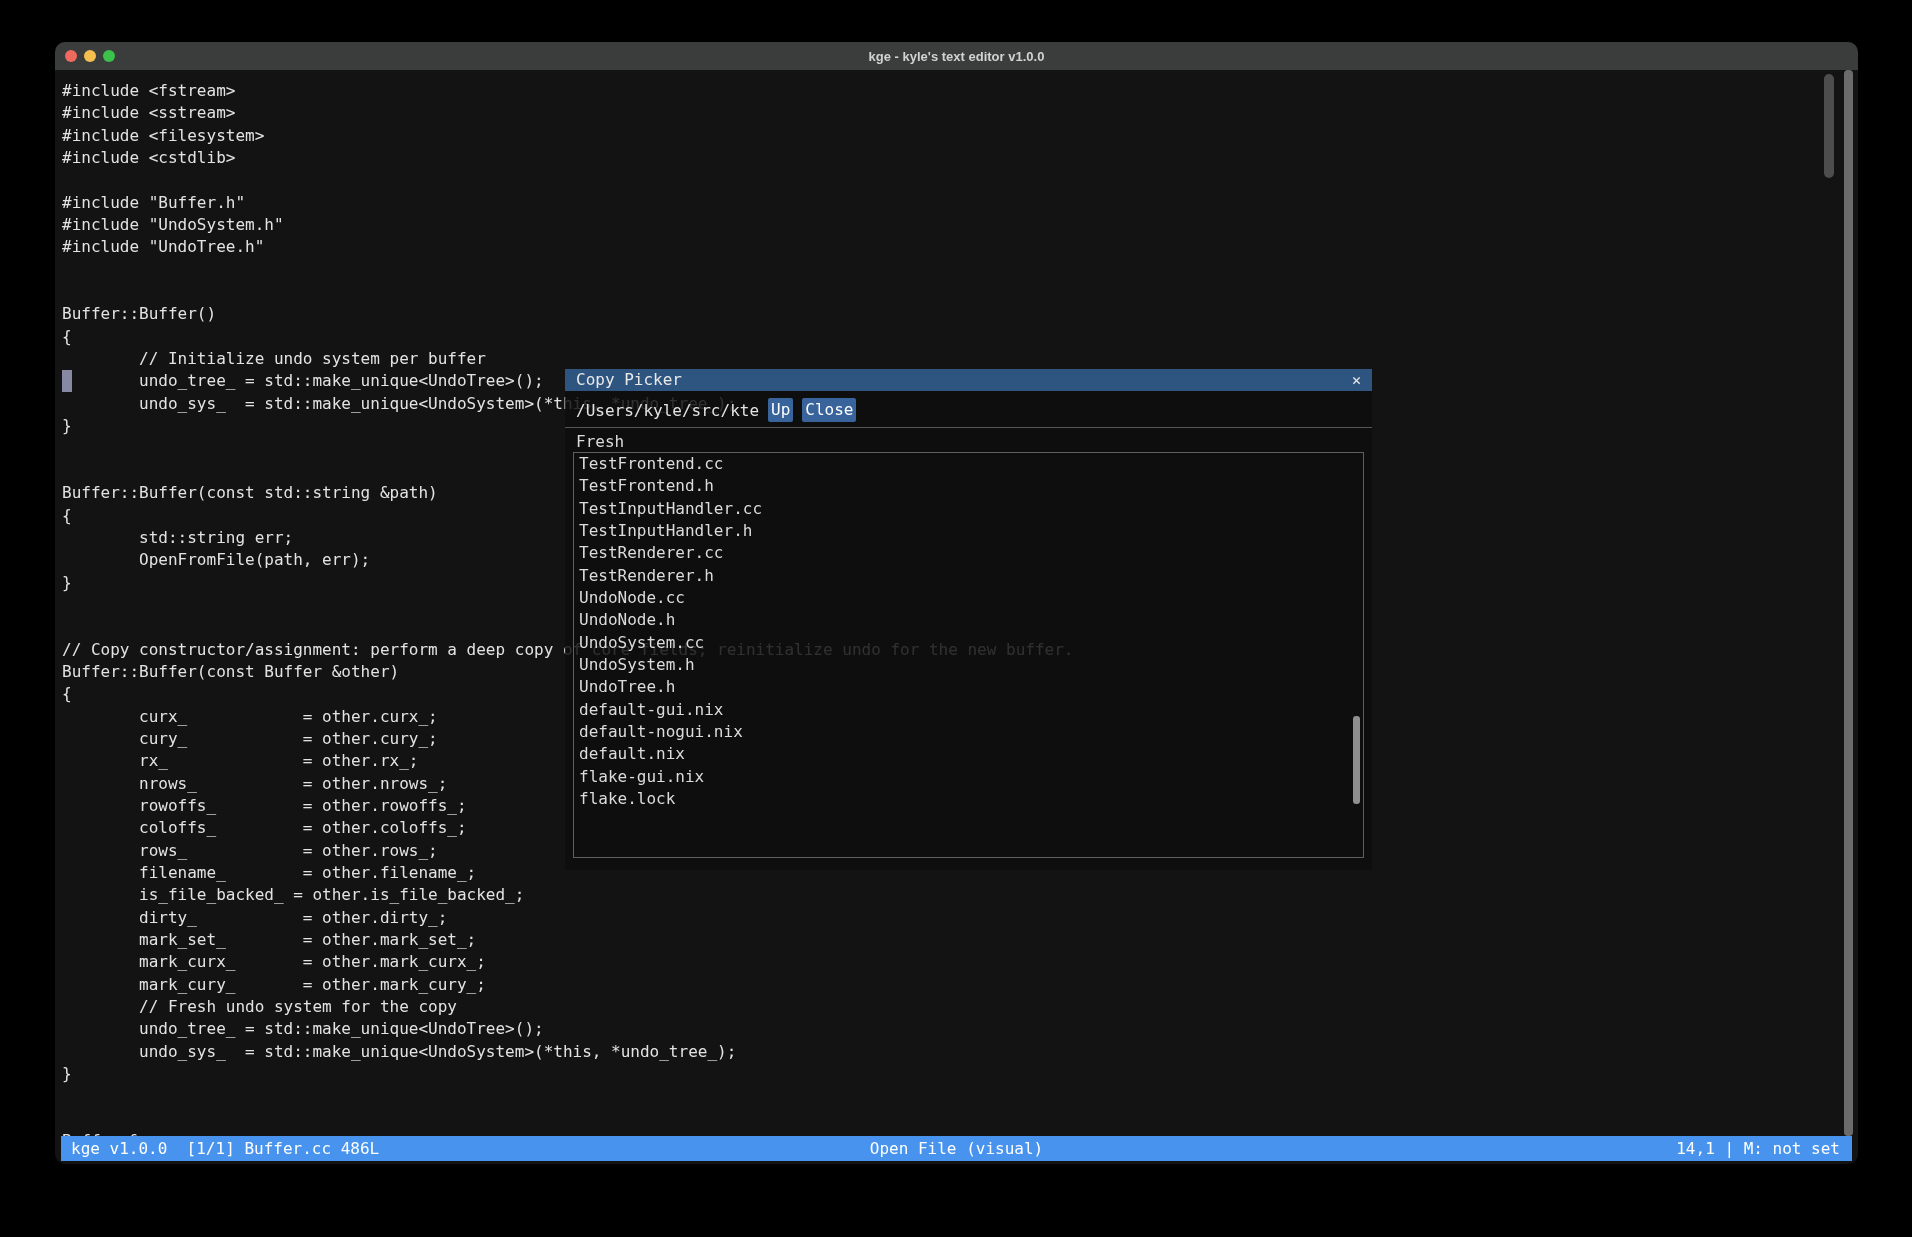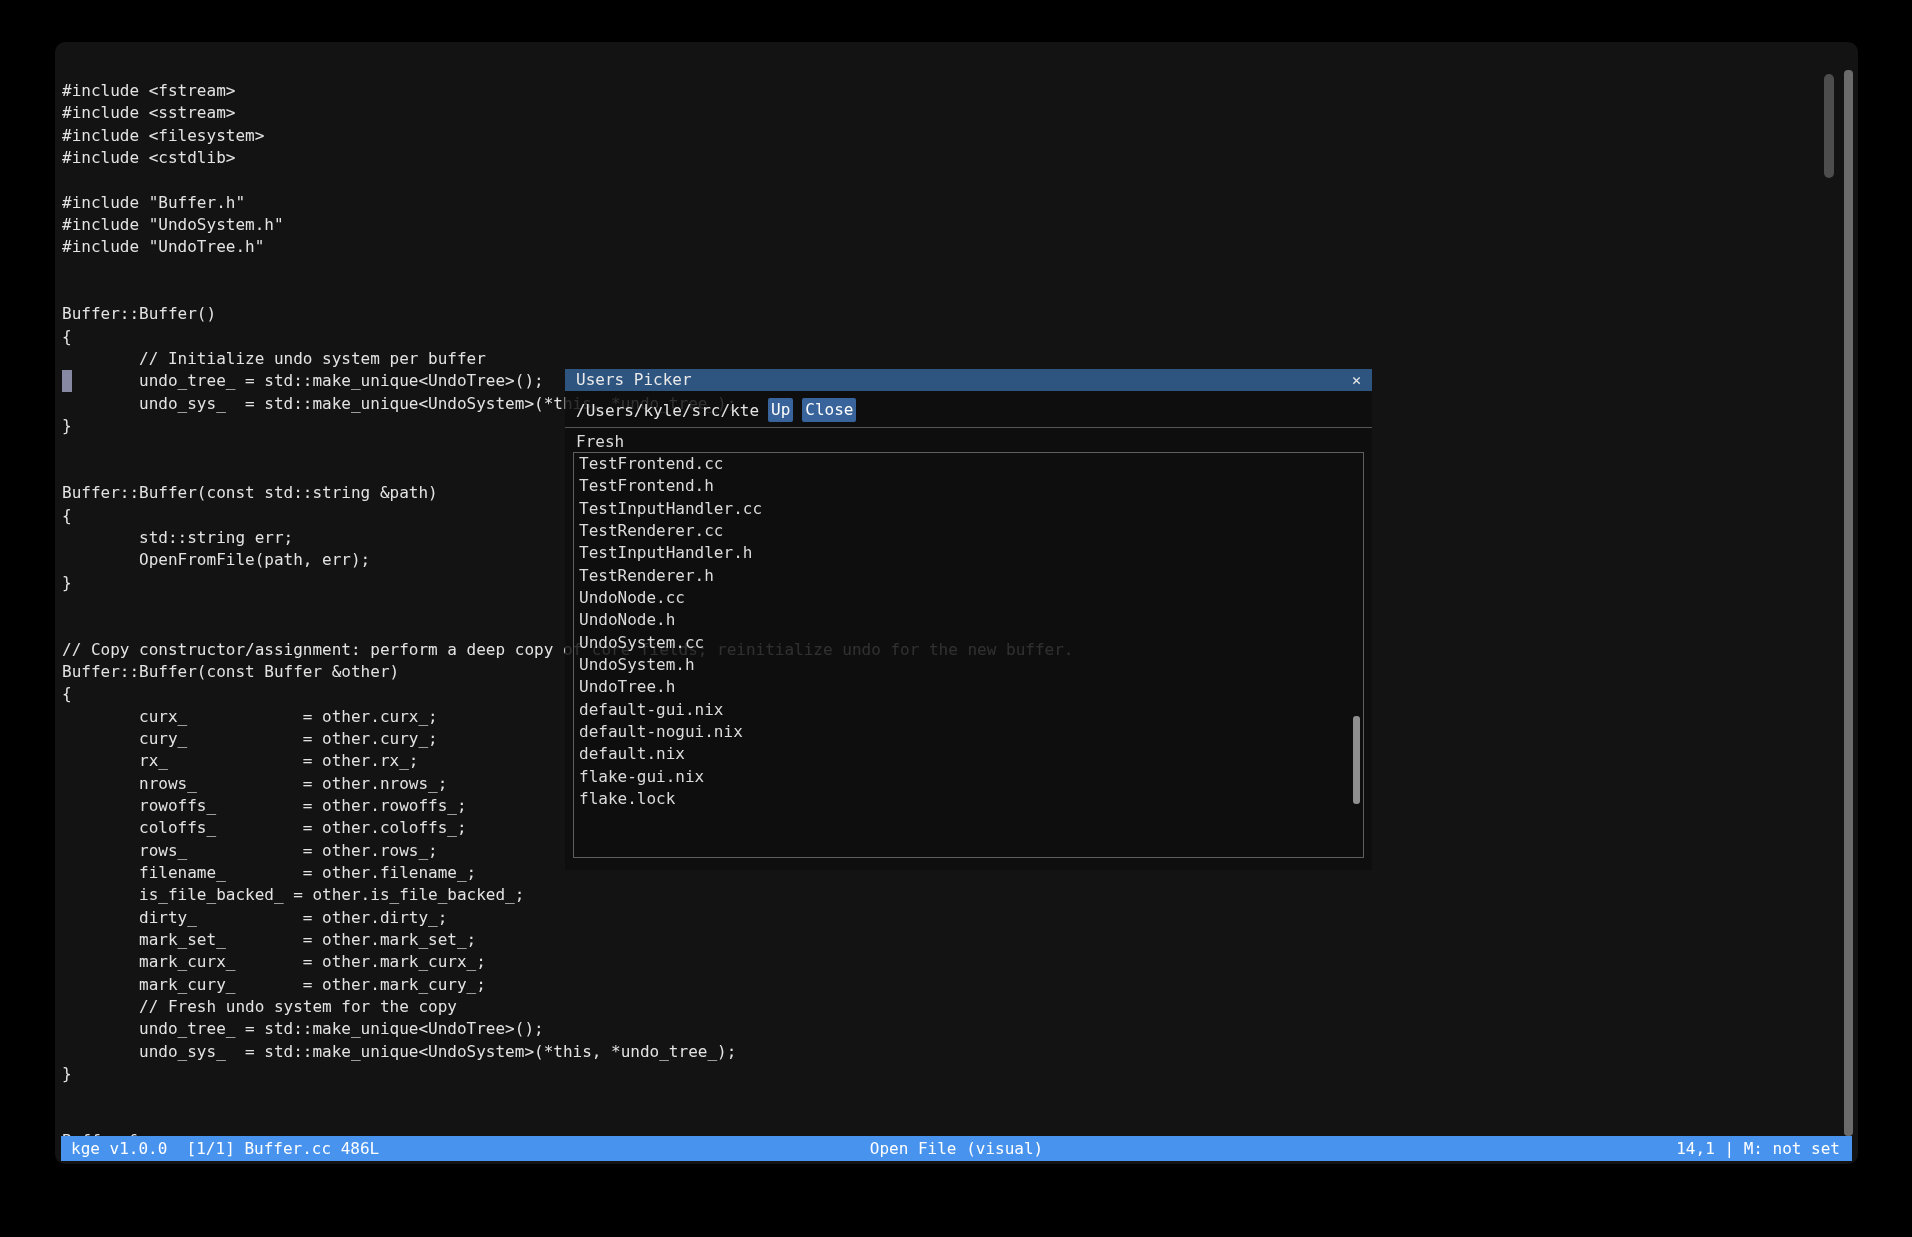--- a/index.html
+++ b/index.html
@@ -102,20 +102,28 @@
   .status-left  { position:absolute; left:10px; white-space:pre; }
   .status-center{ position:absolute; left:0; right:0; text-align:center; white-space:pre; }
   .status-right { position:absolute; right:12px; white-space:pre; }
 </style>
 </head>
 <body>
 
 <div class="desktop">
   <div class="window">
 
+    <div class="titlebar">
+      <div class="traffic">
+        <span class="tl red"></span>
+        <span class="tl yellow"></span>
+        <span class="tl green"></span>
+      </div>
+      <div class="title">kge - kyle's text editor v1.0.0</div>
+    </div>
 
     <pre class="editor" id="editor-pre">#include &lt;fstream&gt;
 #include &lt;sstream&gt;
 #include &lt;filesystem&gt;
 #include &lt;cstdlib&gt;
 
 #include "Buffer.h"
 #include "UndoSystem.h"
 #include "UndoTree.h"
 
@@ -157,38 +165,38 @@
 }
 
 
 Buffer &amp;</pre>
     <div class="cursor"></div>
     <div class="editor-scroll-thumb"></div>
     <div class="right-strip"></div>
 
     <div class="dialog">
       <div class="dialog-titlebar">
-        <span>Users Picker</span>
+        <span>Copy Picker</span>
         <span class="dialog-close">✕</span>
       </div>
       <div class="dialog-body">
         <div class="path-row">
           <span>/Users/kyle/src/kte</span>
           <button class="btn">Up</button>
           <button class="btn">Close</button>
         </div>
         <div class="sep"></div>
         <div class="col-header">Fresh</div>
         <div class="file-list" id="file-list">
           <div class="list-scroll-thumb"></div>
         <div class="file-item">TestFrontend.cc</div>
             <div class="file-item">TestFrontend.h</div>
             <div class="file-item">TestInputHandler.cc</div>
+            <div class="file-item">TestInputHandler.h</div>
             <div class="file-item">TestRenderer.cc</div>
-            <div class="file-item">TestInputHandler.h</div>
             <div class="file-item">TestRenderer.h</div>
             <div class="file-item">UndoNode.cc</div>
             <div class="file-item">UndoNode.h</div>
             <div class="file-item">UndoSystem.cc</div>
             <div class="file-item">UndoSystem.h</div>
             <div class="file-item">UndoTree.h</div>
             <div class="file-item">default-gui.nix</div>
             <div class="file-item">default-nogui.nix</div>
             <div class="file-item">default.nix</div>
             <div class="file-item">flake-gui.nix</div>

